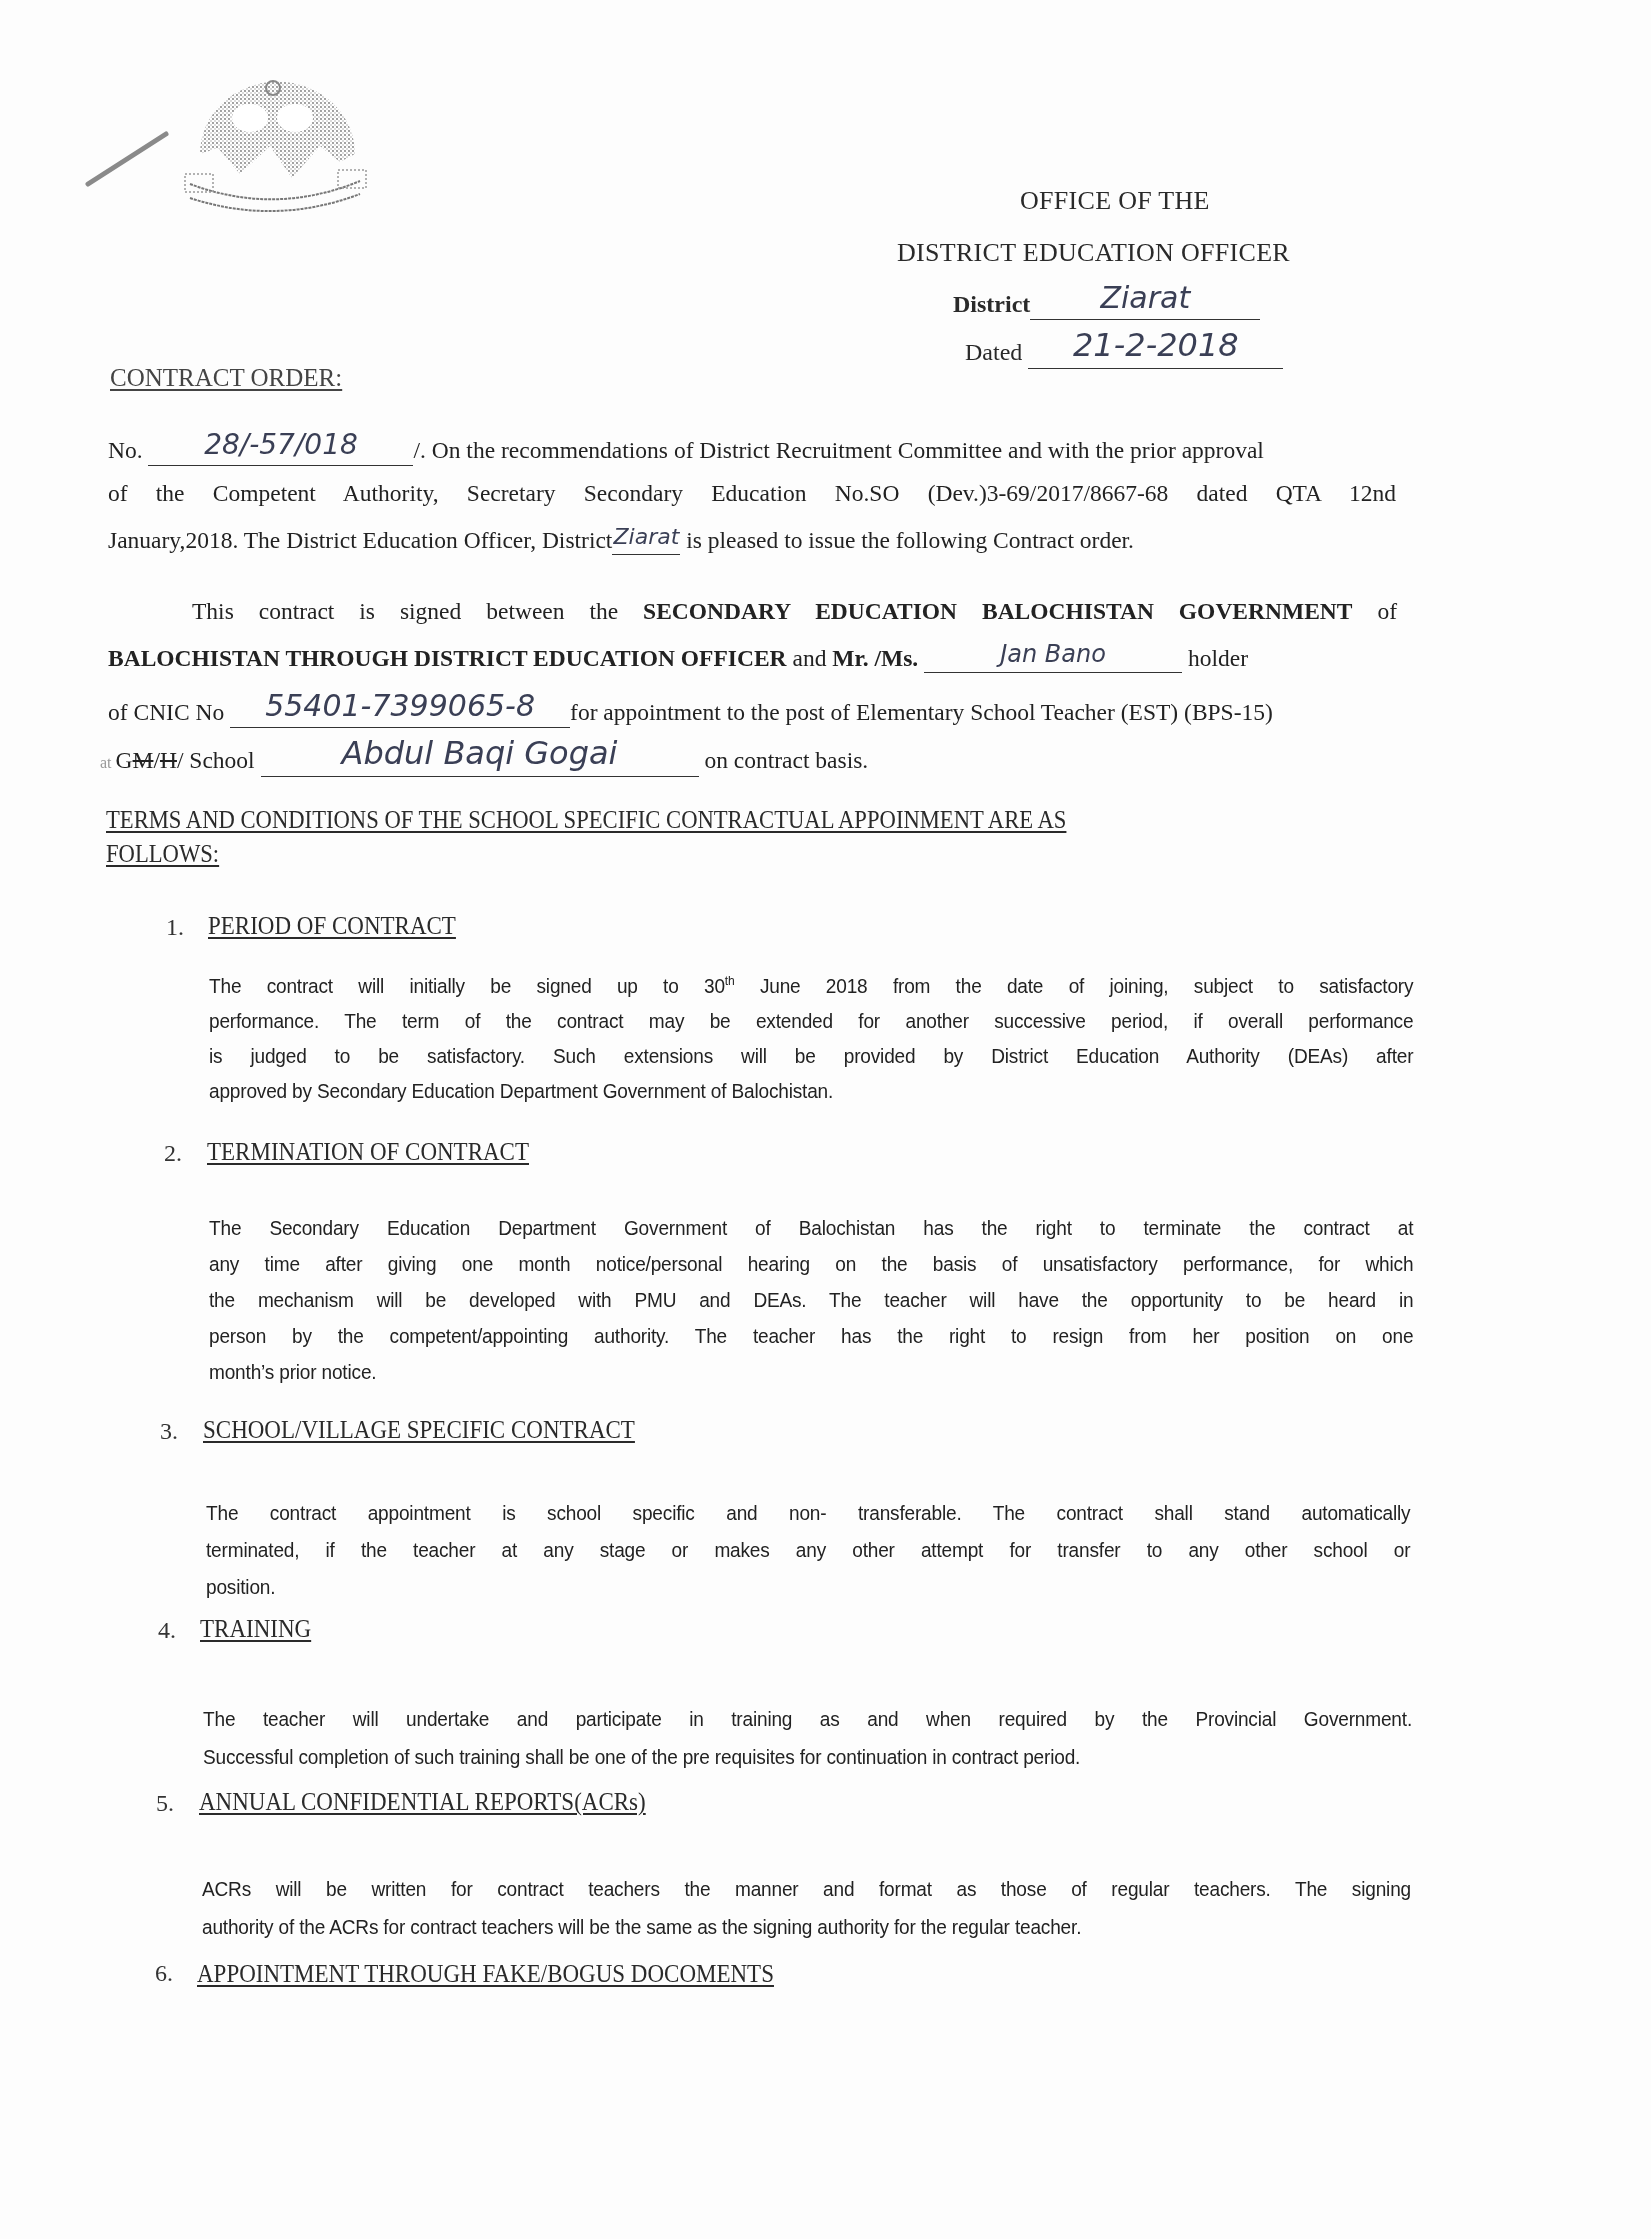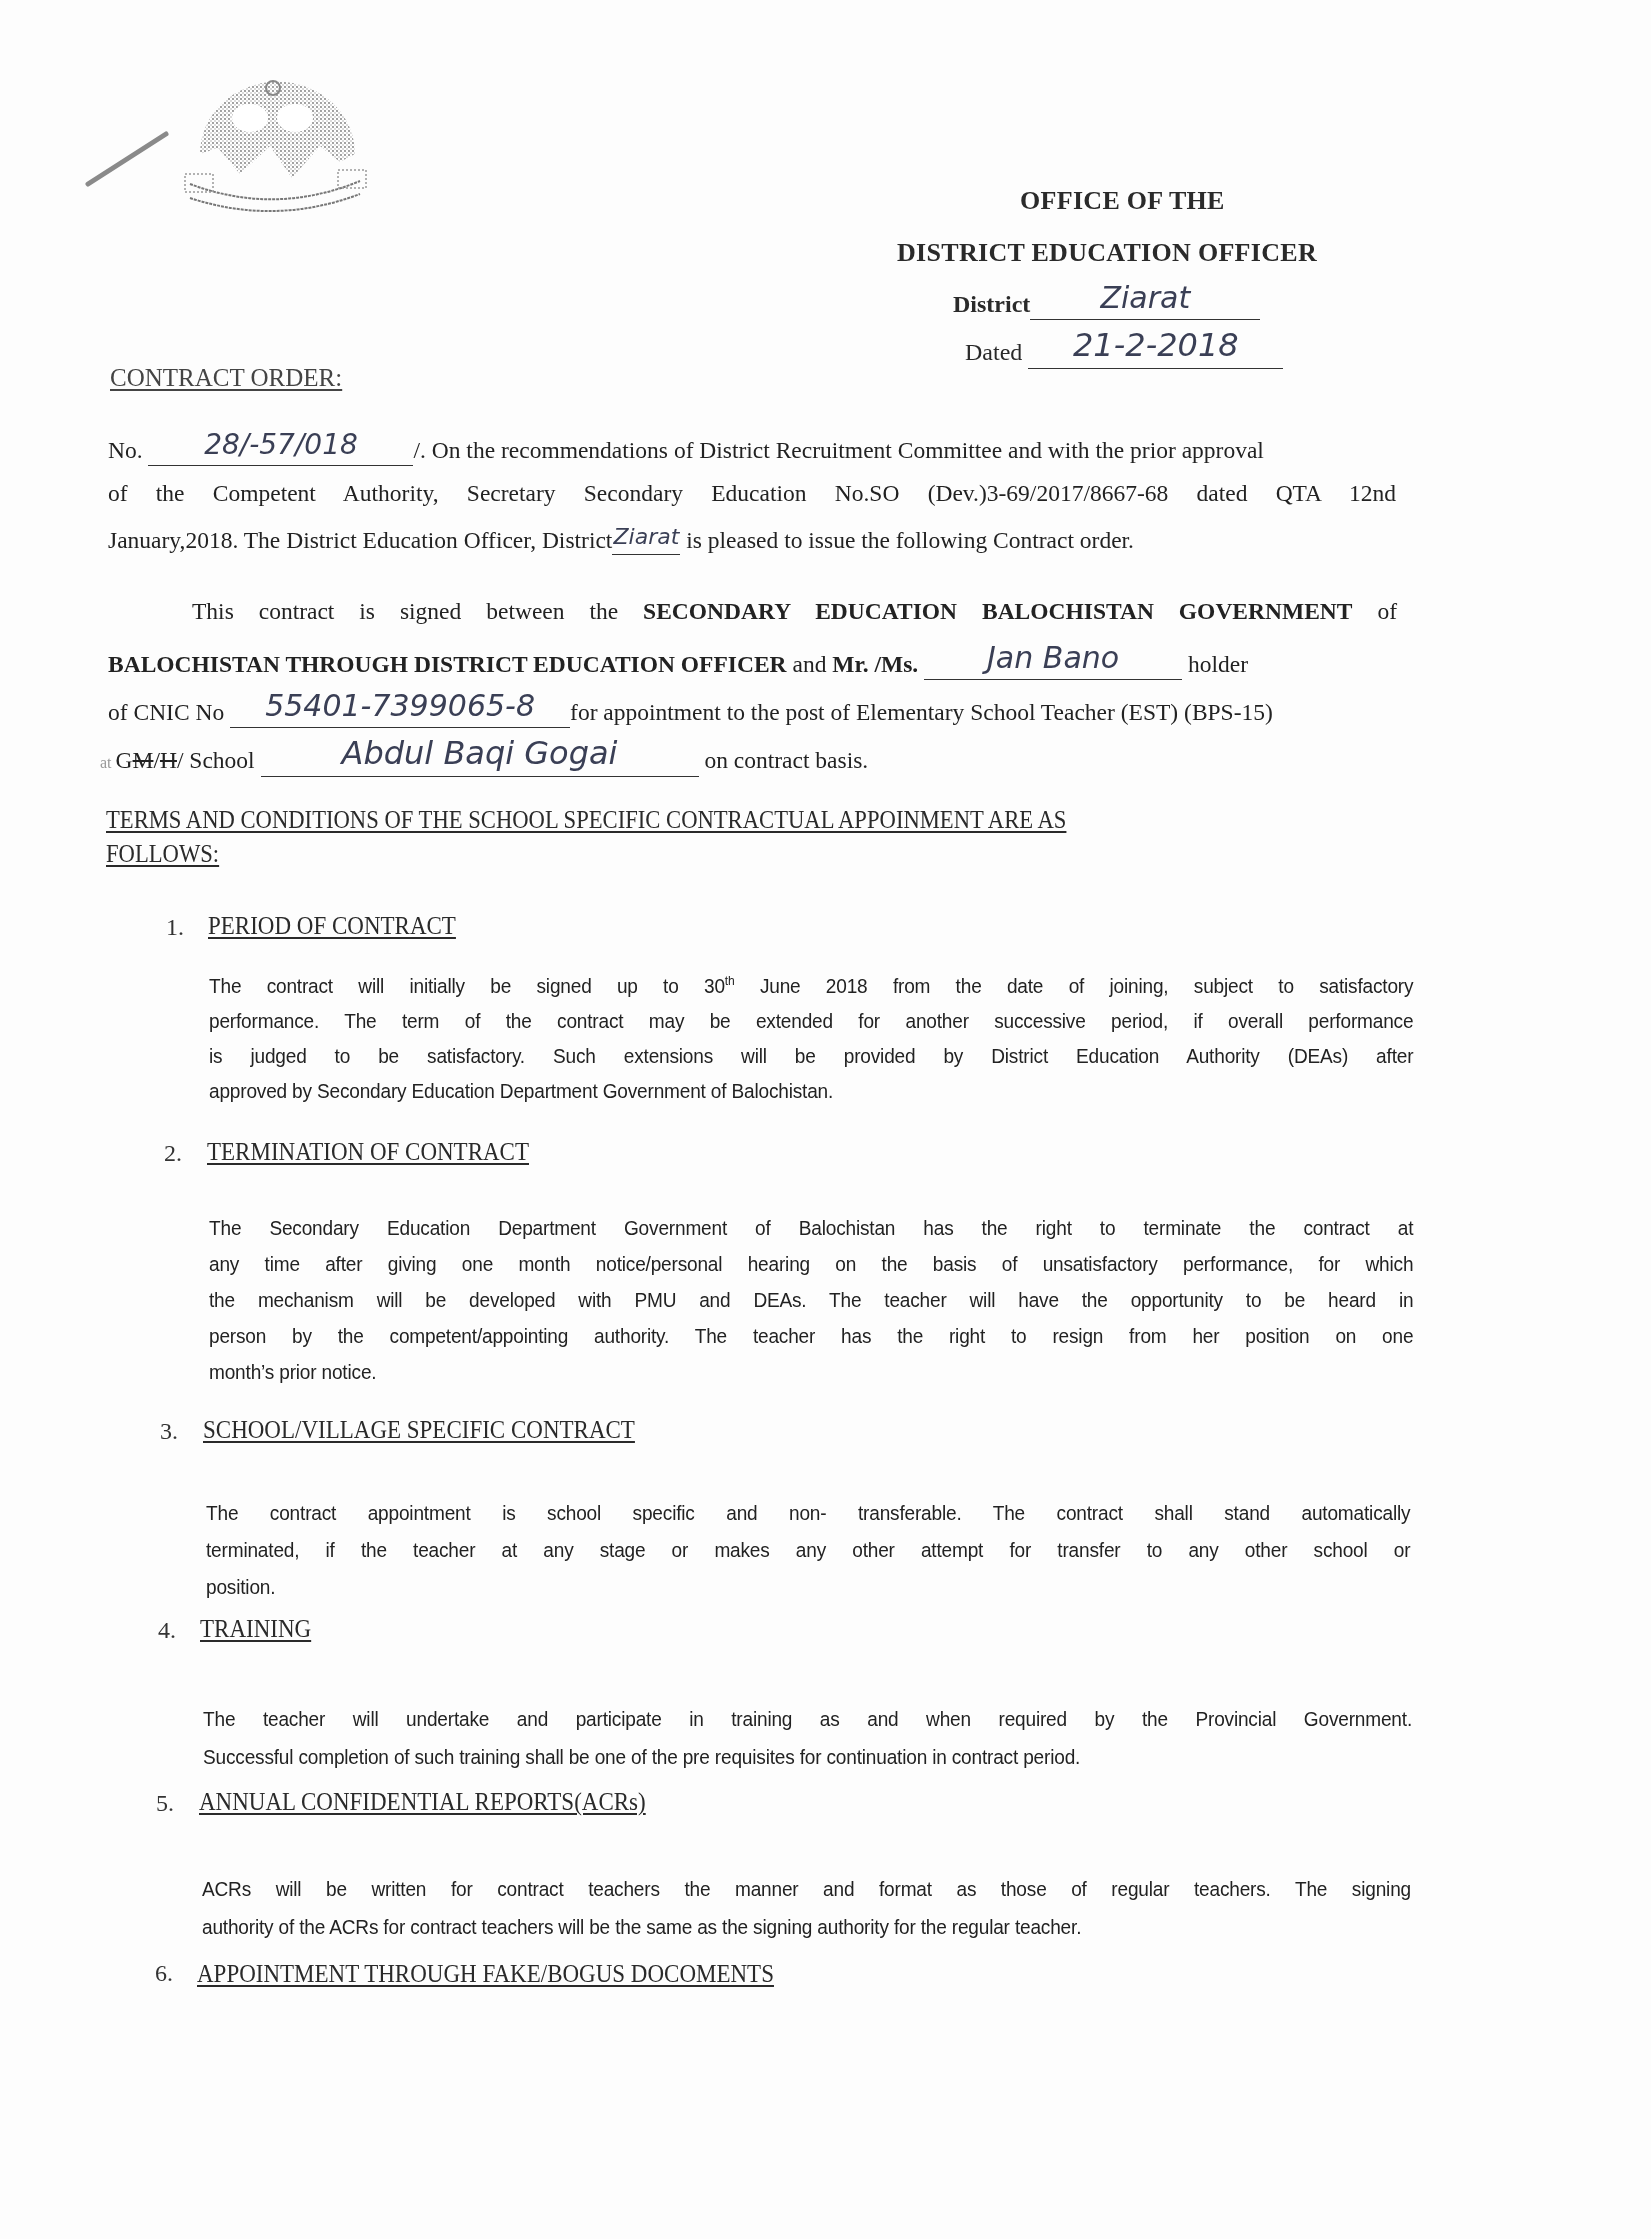--- a/index.html
+++ b/index.html
@@ -14,21 +14,21 @@
   .u { text-decoration:underline; text-decoration-thickness:2px; text-underline-offset:3px; }
   .b { font-weight:bold;text-align:right; }
   .fill { display:inline-block; border-bottom:1.5px solid #333; text-align:center; position:relative; }
   .fill .hand { position:relative; top:-4px; }
 
   
   #logo { left:160px; top:66px; width:220px; height:150px; }
   #pin { left:82px; top:128px; width:90px; height:62px; }
 
   
-  .office { font-weight:bold; font-size:26px; color:#2a2a2a; letter-spacing:0.3px; }
+  .office { font-weight:normal; font-size:26px; color:#2a2a2a; letter-spacing:0.3px; }
   .small-lbl { font-size:24px; color:#2a2a2a; }
 
   .contract-order { left:110px; top:364px; font-size:25px; color:#444; }
 
   .para { font-size:23.5px; color:#222; transform-origin:left top; }
   .body-text { font-family:"Liberation Sans", sans-serif; font-size:20.5px; color:#222; letter-spacing:-0.2px;
                transform:scaleX(0.93); transform-origin:left top; }
 
   .sec-num { font-size:24px; color:#333; }
   .sec-head { font-size:25px; color:#2a2a2a; transform:scaleX(0.92); transform-origin:left top; }
@@ -84,21 +84,21 @@
 <div class="abs para serif" style="left:108px; top:527px;">
   <span>January,2018. The District Education Officer, District</span><span class="fill" style="width:68px;"><span class="hand" style="font-size:22px;">Ziarat</span></span>
   <span>is pleased to issue the following Contract order.</span>
 </div>
 
 <div class="abs para serif" style="left:192px; top:598px; width:1205px;">
   <div class="justify"><span>This contract is signed between the </span><span class="b">SECONDARY EDUCATION BALOCHISTAN GOVERNMENT</span><span> of</span></div>
 </div>
 <div class="abs para serif" style="left:108px; top:644px;">
   <span class="b">BALOCHISTAN THROUGH DISTRICT EDUCATION OFFICER</span><span> and </span><span class="b">Mr. /Ms.</span>
-  <span class="fill" style="width:258px;"><span class="hand" style="font-size:30px;">Jan Bano</span></span>
+  <span class="fill" style="width:258px;"><span class="hand" style="font-size:24px;">Jan Bano</span></span>
   <span>holder</span>
 </div>
 <div class="abs para serif" style="left:108px; top:692px;">
   <span>of CNIC No</span>
   <span class="fill" style="width:340px;"><span class="hand" style="font-size:30px;">55401-7399065-8</span></span><span>for appointment to the post of Elementary School Teacher (EST) (BPS-15)</span>
 </div>
 <div class="abs para serif" style="left:100px; top:738px;">
   <span style="color:#999;font-size:16px;">at </span><span>G</span><span class="strike">M</span><span>/</span><span class="strike">H</span><span>/ School</span>
   <span class="fill" style="width:438px;"><span class="hand" style="font-size:32px;">Abdul Baqi Gogai</span></span>
   <span>on contract basis.</span>

